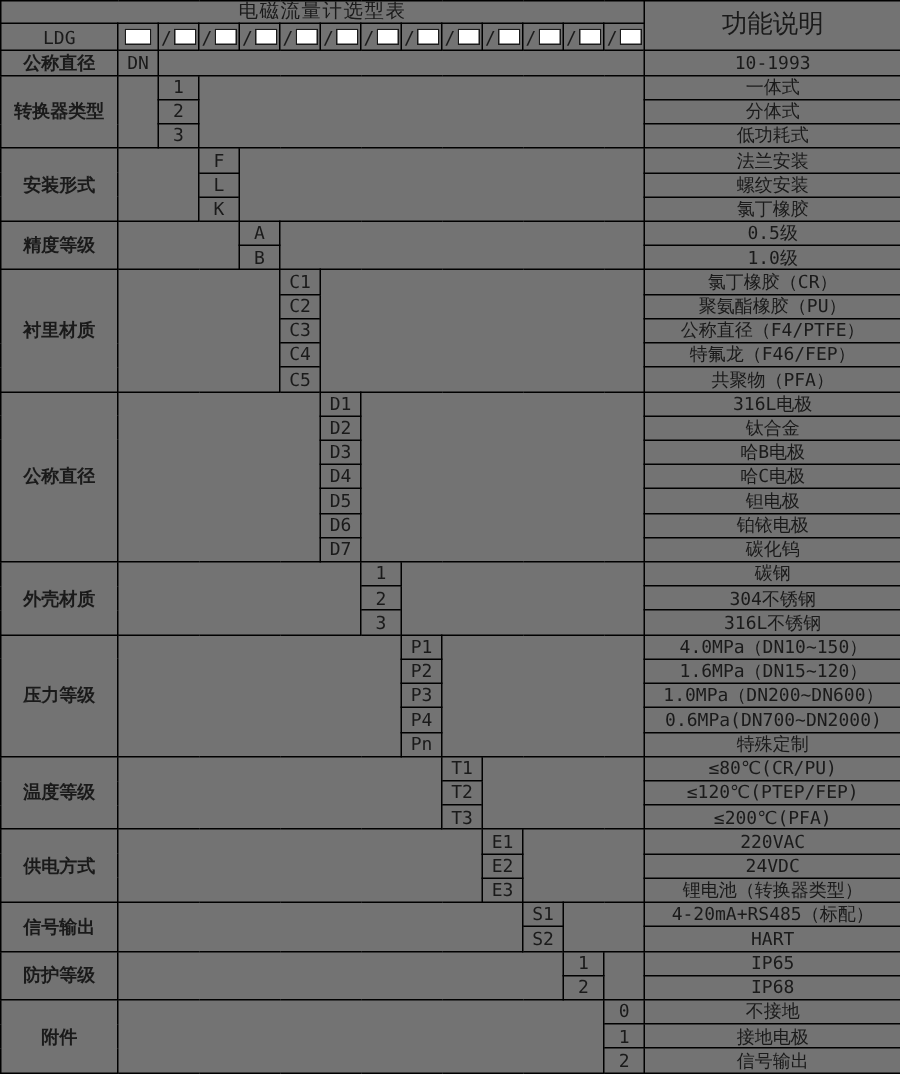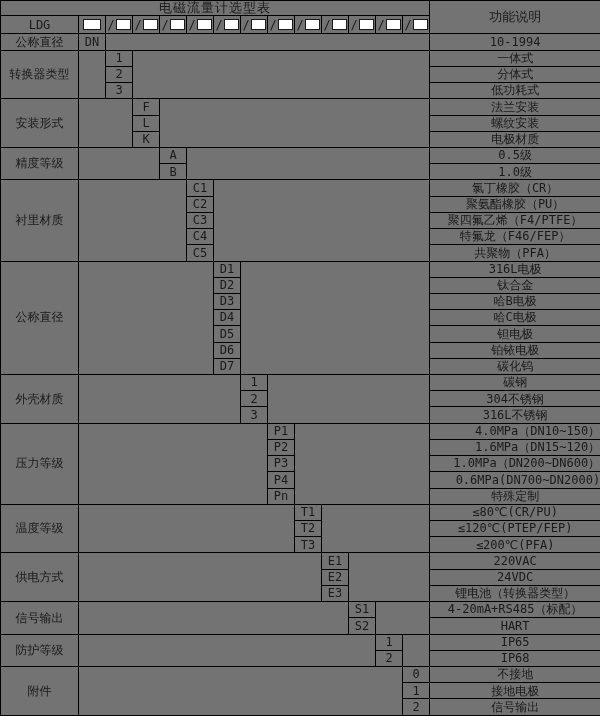--- a/index.html
+++ b/index.html
@@ -19,25 +19,25 @@
     text-align: center;
     vertical-align: middle;
     white-space: nowrap;
     overflow: hidden;
     line-height: 1.05;
   }
   tr { height: 16px; }
   tr.r-title { height: 15px; }
   tr.r-codes { height: 18px; }
   td.title-cell { font-size: 13px; letter-spacing: 1px; }
-  td.func-hdr { font-size: 13px; }
-  td.lbl { text-align: left; padding-left: 3px; }
+  td.func-hdr { font-size: 17px; }
+  td.lbl { text-align: left; padding-left: 3px; font-weight: bold; }
   td.model { text-align: left; padding-left: 7px; }
   td.dn { text-align: left; padding-left: 2px; margin-left: 22px; }
-  td.desc.left { text-align: right; padding-left: 1px; }
+  td.desc.left { text-align: center; padding-left: 1px; }
   .box-icon {
     display: inline-block;
     width: 13px;
     height: 9px;
     border: 1px solid #1a1a1a;
     background: #fff;
     vertical-align: -1px;
   }
   .box-icon.wide { width: 16px; }
   .slash { display: inline-block; margin-right: 1px; }
@@ -84,21 +84,21 @@
     <td><span class="slash">/</span><span class="box-icon"></span></td>
     <td><span class="slash">/</span><span class="box-icon"></span></td>
     <td><span class="slash">/</span><span class="box-icon"></span></td>
     <td><span class="slash">/</span><span class="box-icon"></span></td>
   </tr>
 
   <tr>
     <td class="lbl">公称直径</td>
     <td class="dn">DN</td>
     <td colspan="12"></td>
-    <td class="desc">10-1994</td>
+    <td class="desc">10-1993</td>
   </tr>
 
   <tr>
     <td class="lbl" rowspan="3">转换器类型</td>
     <td rowspan="3"></td>
     <td>1</td>
     <td rowspan="3" colspan="11"></td>
     <td class="desc">一体式</td>
   </tr>
   <tr>
@@ -116,21 +116,21 @@
     <td>F</td>
     <td rowspan="3" colspan="10"></td>
     <td class="desc">法兰安装</td>
   </tr>
   <tr>
     <td>L</td>
     <td class="desc">螺纹安装</td>
   </tr>
   <tr>
     <td>K</td>
-    <td class="desc">电极材质</td>
+    <td class="desc">氯丁橡胶</td>
   </tr>
 
   <tr>
     <td class="lbl" rowspan="2">精度等级</td>
     <td rowspan="2" colspan="3"></td>
     <td>A</td>
     <td rowspan="2" colspan="9"></td>
     <td class="desc">0.5级</td>
   </tr>
   <tr>
@@ -144,21 +144,21 @@
     <td>C1</td>
     <td rowspan="5" colspan="8"></td>
     <td class="desc">氯丁橡胶（CR）</td>
   </tr>
   <tr>
     <td>C2</td>
     <td class="desc">聚氨酯橡胶（PU）</td>
   </tr>
   <tr>
     <td>C3</td>
-    <td class="desc">聚四氟乙烯（F4/PTFE）</td>
+    <td class="desc">公称直径（F4/PTFE）</td>
   </tr>
   <tr>
     <td>C4</td>
     <td class="desc">特氟龙（F46/FEP）</td>
   </tr>
   <tr>
     <td>C5</td>
     <td class="desc">共聚物（PFA）</td>
   </tr>
 

